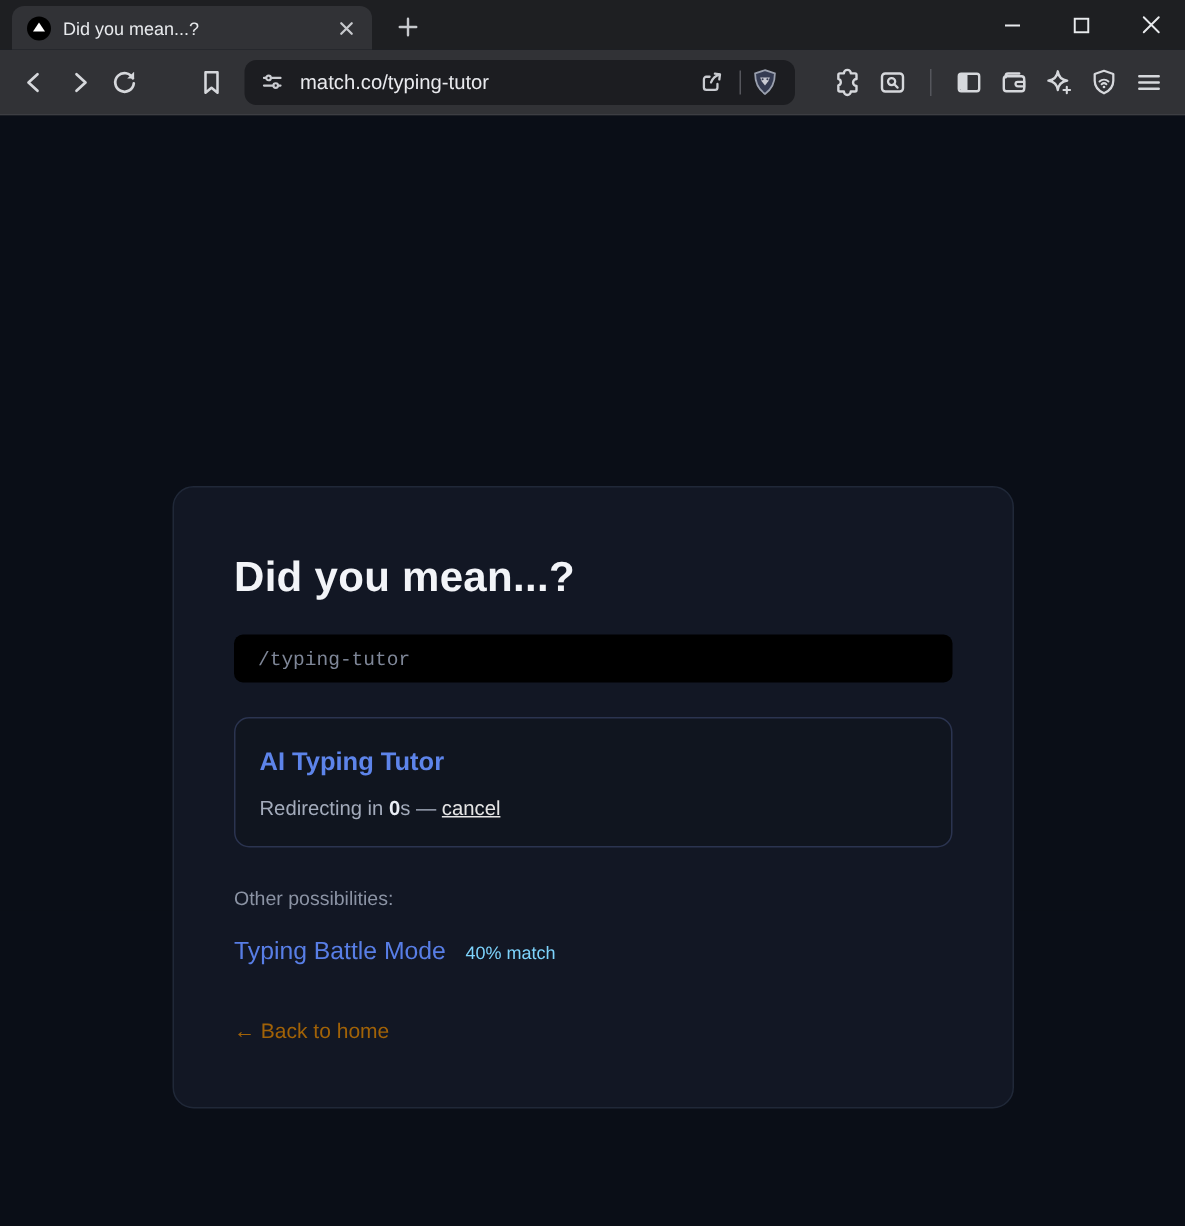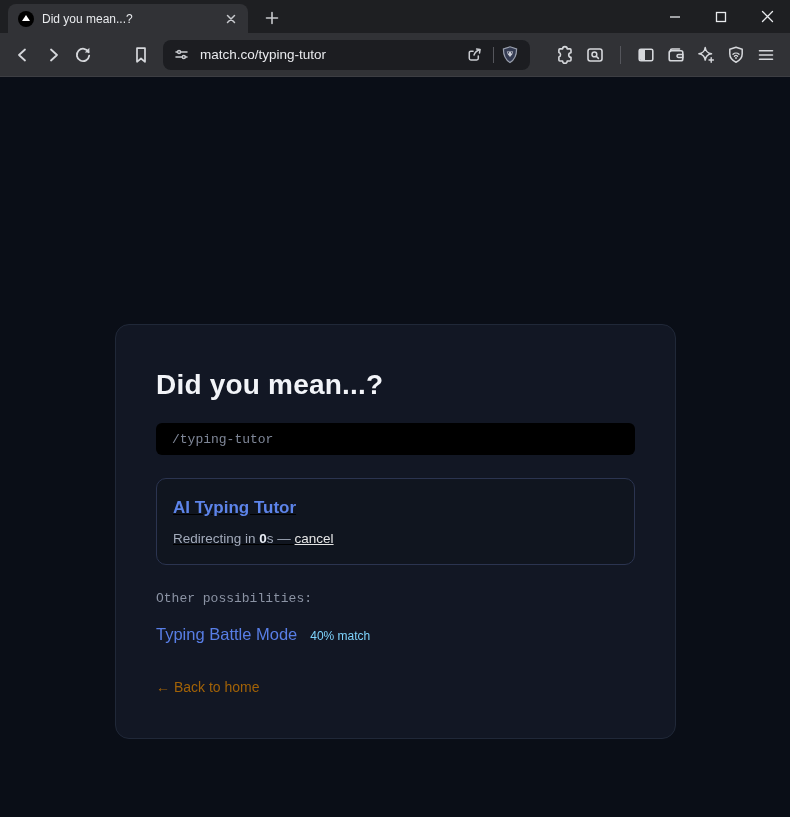--- a/index.html
+++ b/index.html
@@ -72,27 +72,27 @@
   }
   .page-title { font-size:28px; font-weight:700; color:#f2f4f8; letter-spacing:.2px; }
   .path-input {
     margin-top:22px; width:100%; height:32px; background:#000000;
     border:none; outline:none; border-radius:6px; padding:0 16px;
     font-family:"Liberation Mono","DejaVu Sans Mono",monospace;
     font-size:13px; color:#7f8798; display:block;
   }
   .suggestion {
     margin-top:23px; border:1px solid #2b3450; background:#10151f;
-    border-radius:10px; padding:19px 16px 18px 16px;text-decoration:underline;
+    border-radius:10px; padding:19px 16px 18px 16px;
   }
   .suggestion-title { font-size:17px; font-weight:700; color:#5d84ea; cursor:pointer; }
   .redirect-line { margin-top:13px; font-size:13.5px; color:#a3abbb; }
   .redirect-line b { color:#e9edf5; font-weight:700; }
   .cancel-link { color:#e5e5e5; text-decoration:underline; cursor:pointer; }
-  .other-heading { margin-top:26px; font-size:13px; color:#8b93a4;font-family:Liberation Mono, monospace; }
+  .other-heading { margin-top:26px; font-size:13px; color:#8b93a4; }
   .alt-row { margin-top:19px; display:flex; align-items:baseline; gap:13px; }
   .alt-link { font-size:16.5px; color:#587ee6; font-weight:500; cursor:pointer;text-align:right; }
   .alt-match { font-size:12px; color:#7dd3fc; }
   .back-link { margin-top:35px; font-size:14px; font-weight:400; color:#a16207; display:inline-block; cursor:pointer; }
 
   svg.ic { display:block; }
 </style>
 </head>
 <body>
 

